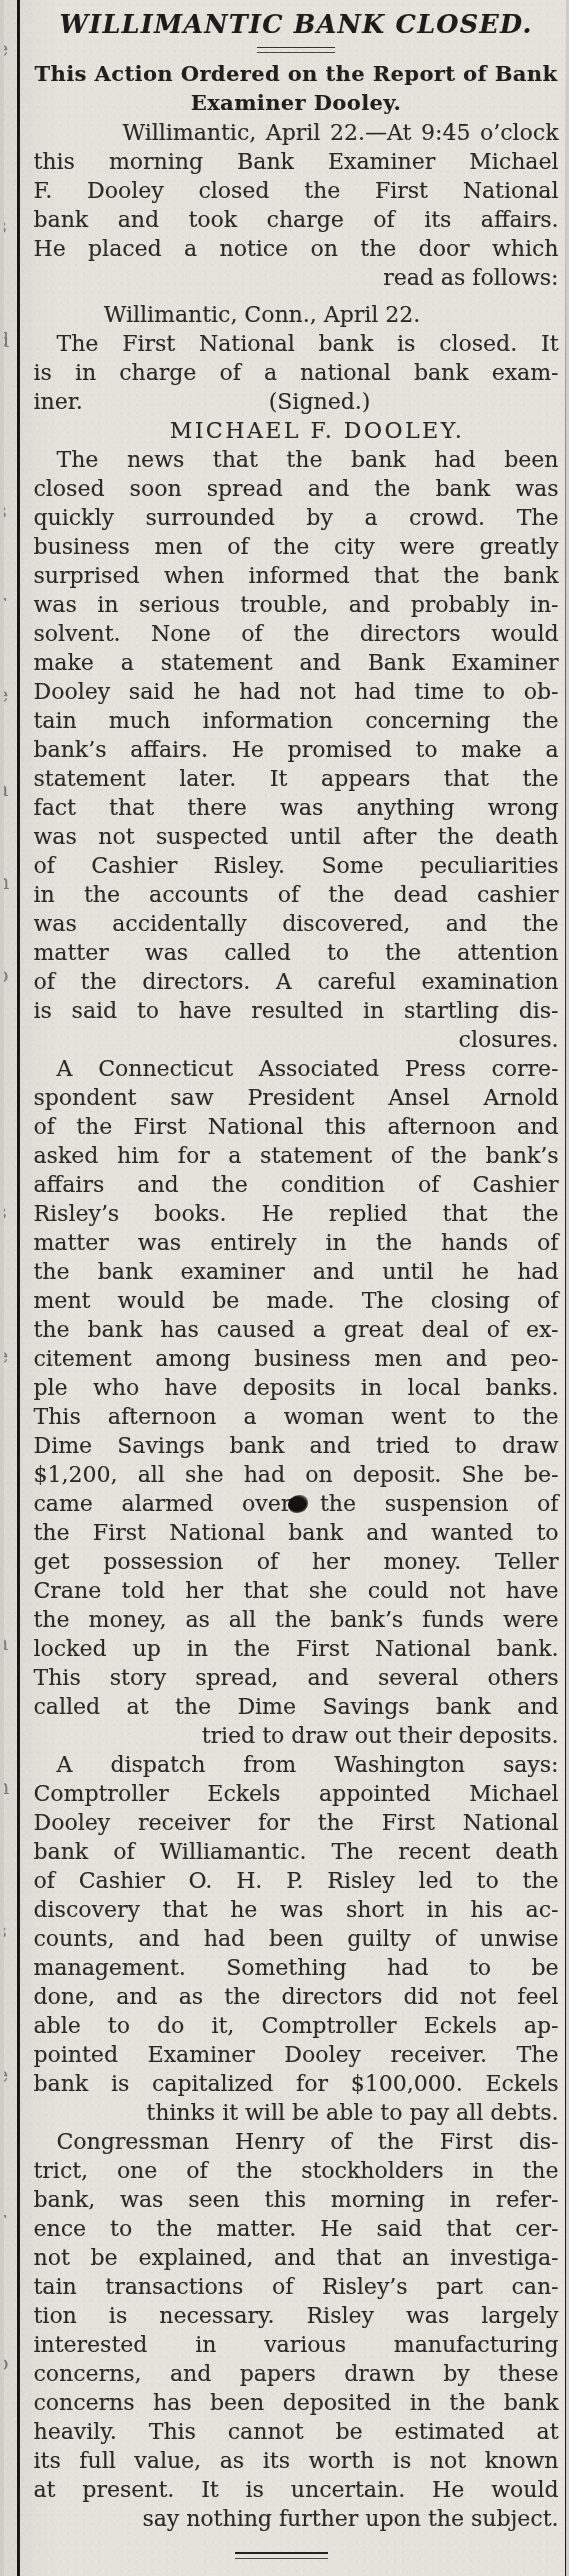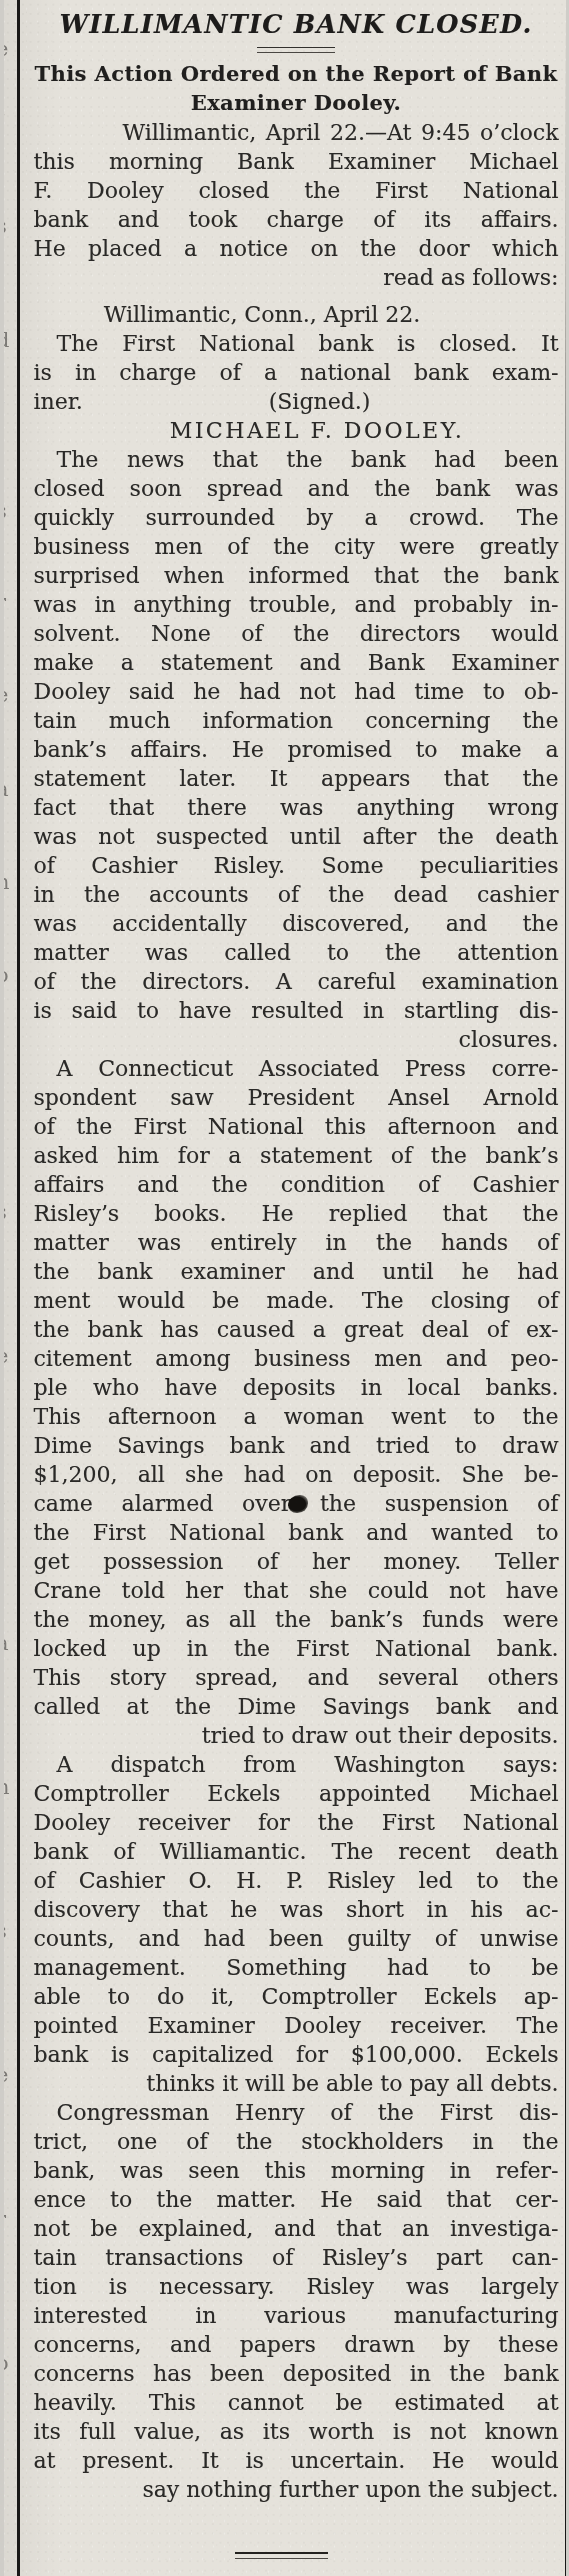--- a/index.html
+++ b/index.html
@@ -109,21 +109,21 @@
         <div class="line j">is in charge of a national bank exam-</div>
         <div class="line split"><span>iner.</span><span class="ctr">(Signed.)</span></div>
         <div class="line cr caps">MICHAEL F. DOOLEY.</div>
       </div>
       <div>
         <div class="line j ind">The news that the bank had been</div>
         <div class="line j">closed soon spread and the bank was</div>
         <div class="line j">quickly surrounded by a crowd. The</div>
         <div class="line j">business men of the city were greatly</div>
         <div class="line j">surprised when informed that the bank</div>
-        <div class="line j">was in anything trouble, and probably in-</div>
+        <div class="line j">was in serious trouble, and probably in-</div>
         <div class="line j">solvent. None of the directors would</div>
         <div class="line j">make a statement and Bank Examiner</div>
         <div class="line j">Dooley said he had not had time to ob-</div>
         <div class="line j">tain much information concerning the</div>
         <div class="line j">bank’s affairs. He promised to make a</div>
         <div class="line j">statement later. It appears that the</div>
         <div class="line j">fact that there was anything wrong</div>
         <div class="line j">was not suspected until after the death</div>
         <div class="line j">of Cashier Risley. Some peculiarities</div>
         <div class="line j">in the accounts of the dead cashier</div>
@@ -161,20 +161,21 @@
       </div>
       <div>
         <div class="line j ind">A dispatch from Washington says:</div>
         <div class="line j">Comptroller Eckels appointed Michael</div>
         <div class="line j">Dooley receiver for the First National</div>
         <div class="line j">bank of Williamantic. The recent death</div>
         <div class="line j">of Cashier O. H. P. Risley led to the</div>
         <div class="line j">discovery that he was short in his ac-</div>
         <div class="line j">counts, and had been guilty of unwise</div>
         <div class="line j">management.  Something had to be</div>
+        <div class="line j">done, and as the directors did not feel</div>
         <div class="line j">able to do it, Comptroller Eckels ap-</div>
         <div class="line j">pointed Examiner Dooley receiver. The</div>
         <div class="line j">bank is capitalized for $100,000.  Eckels</div>
         <div class="line l">thinks it will be able to pay all debts.</div>
       </div>
       <div>
         <div class="line j ind">Congressman Henry of the First dis-</div>
         <div class="line j">trict, one of the stockholders in the</div>
         <div class="line j">bank, was seen this morning in refer-</div>
         <div class="line j">ence to the matter.  He said that cer-</div>

